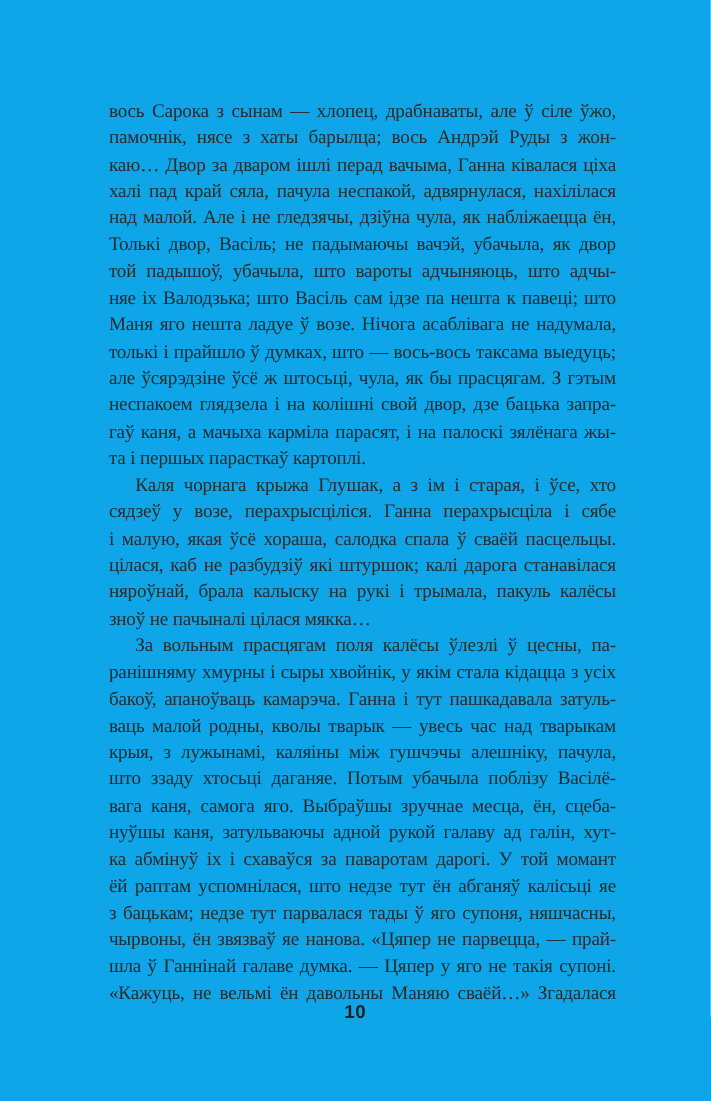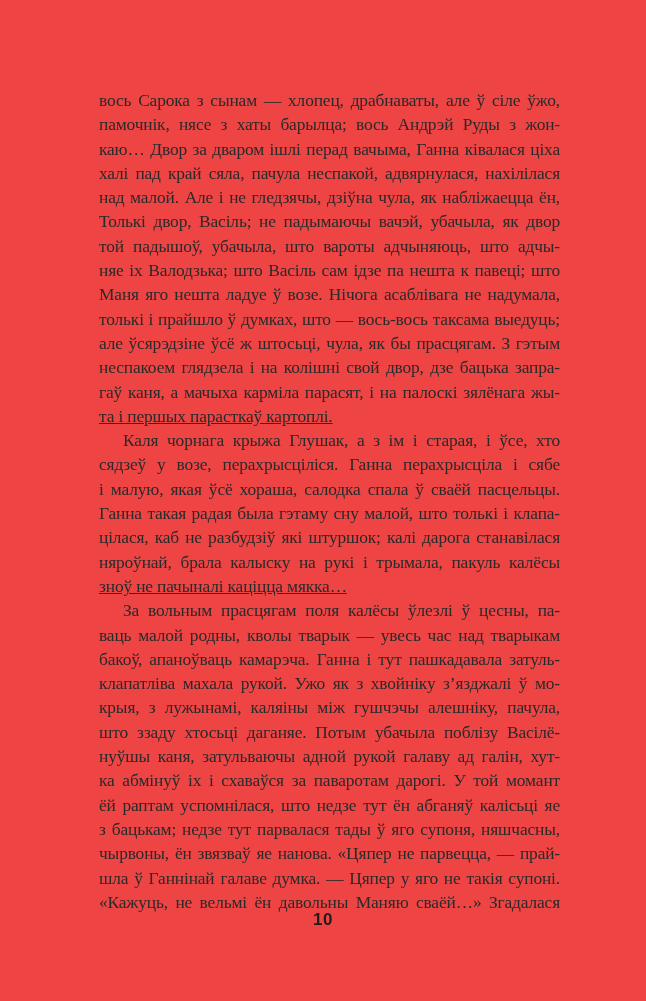--- a/index.html
+++ b/index.html
@@ -14,41 +14,40 @@
       overflow: hidden;
       font-family: "Liberation Serif", "DejaVu Serif", serif;
       color: #2a2a2a;
     }
     .page {
       position: absolute;
       left: 0;
       top: 0;
       width: 646px;
       height: 1001px;
-      background: #ef4444;
+      background: #0ea5e9;
     }
     .text-block {
       position: absolute;
       left: 99px;
       top: 88px;
       width: 461px;
     }
     .line {
       display: block;
       height: 24.3px;
       line-height: 24.3px;
       font-size: 17.4px;
       white-space: nowrap;
       text-align: justify;
       text-align-last: justify;
       letter-spacing: -0.15px;
     }
     .line.last {
       text-align-last: left;
-      text-decoration: underline;
     }
     .line.indent {
       padding-left: 24px;
       width: 437px;
     }
     .page-number {
       position: absolute;
       left: 0;
       width: 646px;
       top: 910px;
@@ -80,33 +79,33 @@
       <span class="line">але ўсярэдзіне ўсё ж штосьці, чула, як бы прасцягам. З гэтым</span>
       <span class="line">неспакоем глядзела і на колішні свой двор, дзе бацька запра-</span>
       <span class="line">гаў каня, а мачыха карміла парасят, і на палоскі зялёнага жы-</span>
       <span class="line last">та і першых парасткаў картоплі.</span>
     </div>
 
     <div>
       <span class="line indent">Каля чорнага крыжа Глушак, а з ім і старая, і ўсе, хто</span>
       <span class="line">сядзеў у возе, перахрысціліся. Ганна перахрысціла і сябе</span>
       <span class="line">і малую, якая ўсё хораша, салодка спала ў сваёй пасцельцы.</span>
-      <span class="line">Ганна такая радая была гэтаму сну малой, што толькі і клапа-</span>
       <span class="line">цілася, каб не разбудзіў які штуршок; калі дарога станавілася</span>
       <span class="line">няроўнай, брала калыску на рукі і трымала, пакуль калёсы</span>
-      <span class="line last">зноў не пачыналі каціцца мякка…</span>
+      <span class="line last">зноў не пачыналі цілася мякка…</span>
     </div>
 
     <div>
       <span class="line indent">За вольным прасцягам поля калёсы ўлезлі ў цесны, па-</span>
+      <span class="line">ранішняму хмурны і сыры хвойнік, у якім стала кідацца з усіх</span>
+      <span class="line">бакоў, апаноўваць камарэча. Ганна і тут пашкадавала затуль-</span>
       <span class="line">ваць малой родны, кволы тварык — увесь час над тварыкам</span>
-      <span class="line">бакоў, апаноўваць камарэча. Ганна і тут пашкадавала затуль-</span>
-      <span class="line">клапатліва махала рукой. Ужо як з хвойніку з’язджалі ў мо-</span>
       <span class="line">крыя, з лужынамі, каляіны між гушчэчы алешніку, пачула,</span>
       <span class="line">што ззаду хтосьці даганяе. Потым убачыла поблізу Васілё-</span>
+      <span class="line">вага каня, самога яго. Выбраўшы зручнае месца, ён, сцеба-</span>
       <span class="line">нуўшы каня, затульваючы адной рукой галаву ад галін, хут-</span>
       <span class="line">ка абмінуў іх і схаваўся за паваротам дарогі. У той момант</span>
       <span class="line">ёй раптам успомнілася, што недзе тут ён абганяў калісьці яе</span>
       <span class="line">з бацькам; недзе тут парвалася тады ў яго супоня, няшчасны,</span>
       <span class="line">чырвоны, ён звязваў яе нанова. «Цяпер не парвецца, — прай-</span>
       <span class="line">шла ў Ганнінай галаве думка. — Цяпер у яго не такія супоні.</span>
       <span class="line">«Кажуць, не вельмі ён давольны Маняю сваёй…» Згадалася</span>
 
     </div>
   </div>

